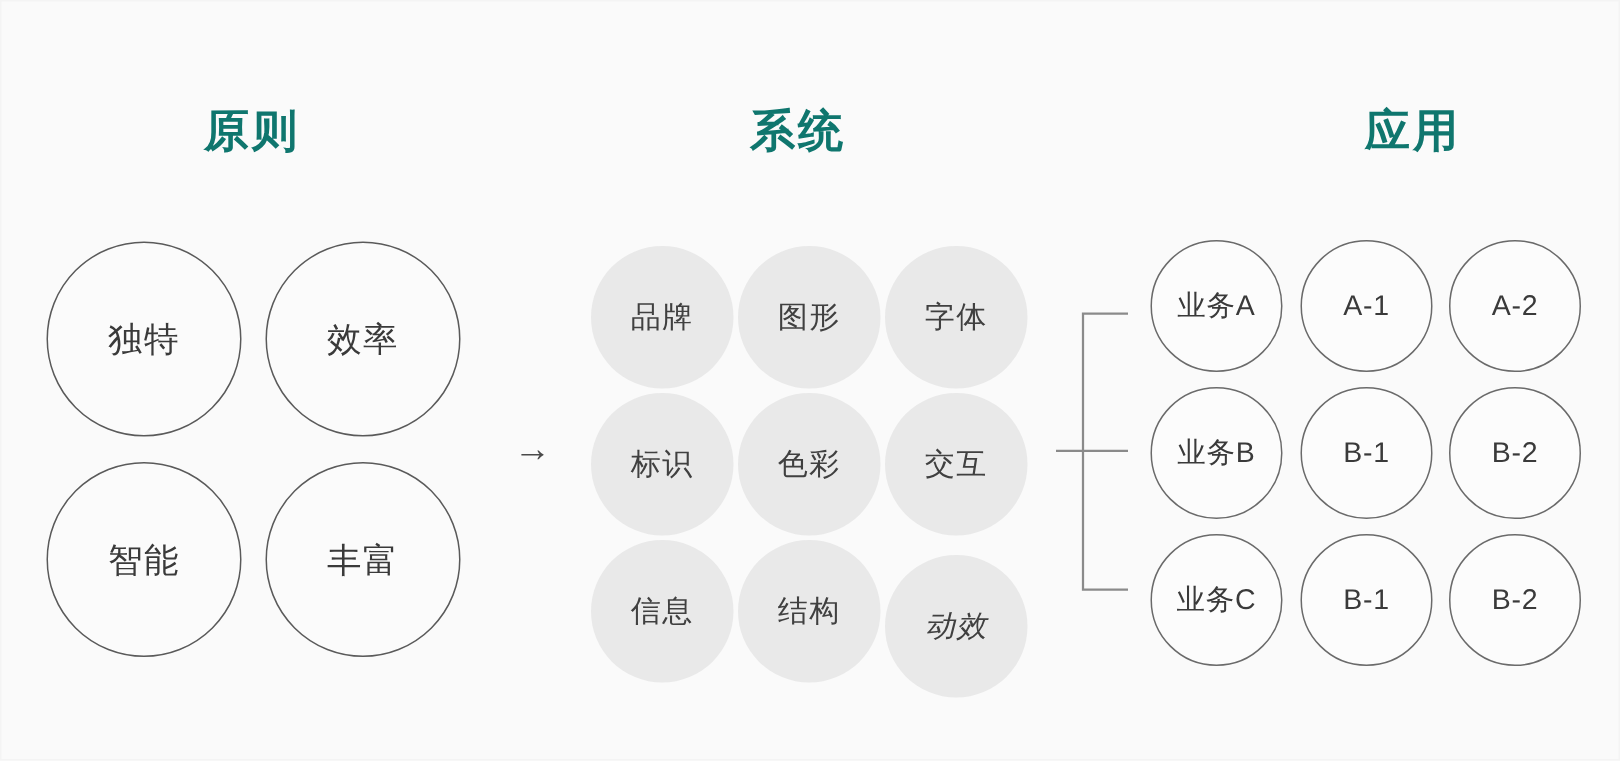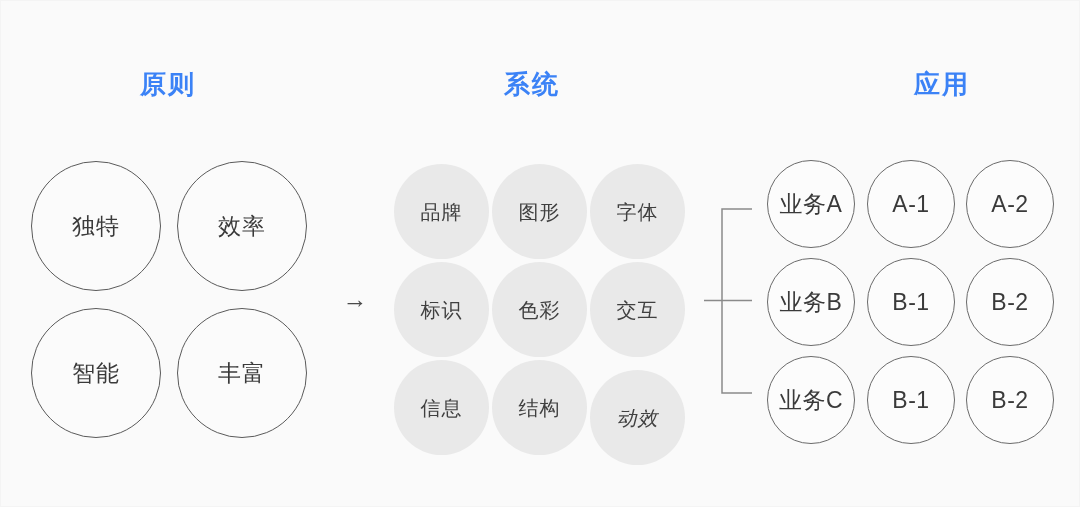--- a/index.html
+++ b/index.html
@@ -19,23 +19,23 @@
     height: 507px;
     background: #fafafa;
     box-sizing: border-box;
     border: 1px solid #f4f4f4;
     overflow: hidden;
   }
 
   
   .section-title {
     position: absolute;
-    font-size: 26px;
+    font-size: 30px;
     font-weight: bold;
-    color: #3b82f6;
+    color: #0f766e;
     letter-spacing: 2px;
     white-space: nowrap;
     text-align: center;
     transform: translateX(-50%);
   }
   #title-principles { left: 167px; top: 66px; }
   #title-system     { left: 531px; top: 66px; }
   #title-apps       { left: 909px; top: 66px; margin-left: 32px; }
 
   
@@ -108,21 +108,21 @@
   }
 
   
   .app-circle {
     width: 88px;
     height: 88px;
     border: 1px solid #6a6a6a;
     background: #fcfcfc;
   }
   .app-circle span {
-    font-size: 23px;
+    font-size: 19px;
     color: #3a3a3a;
     letter-spacing: 0.5px;
   }
 </style>
 </head>
 <body>
 
 <div id="canvas">
 
   <div class="section-title" id="title-principles">原则</div>

